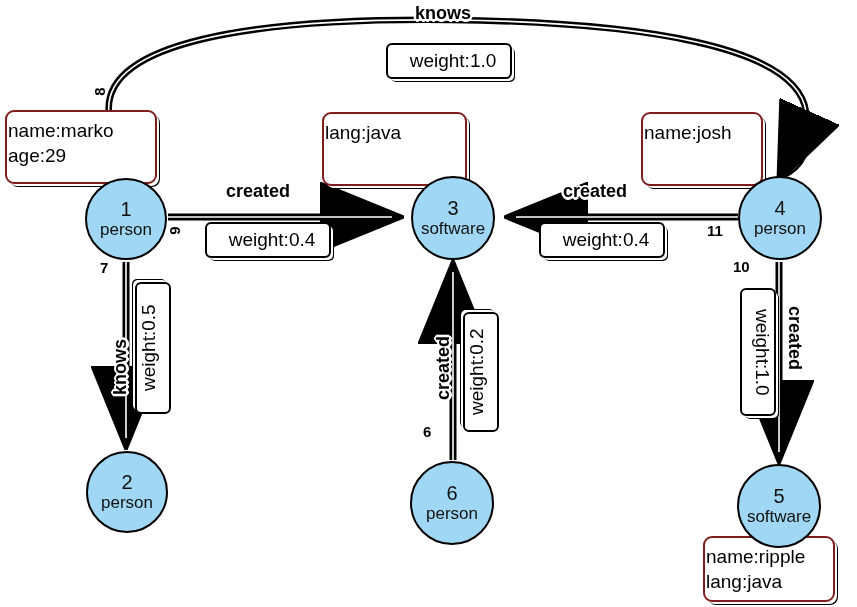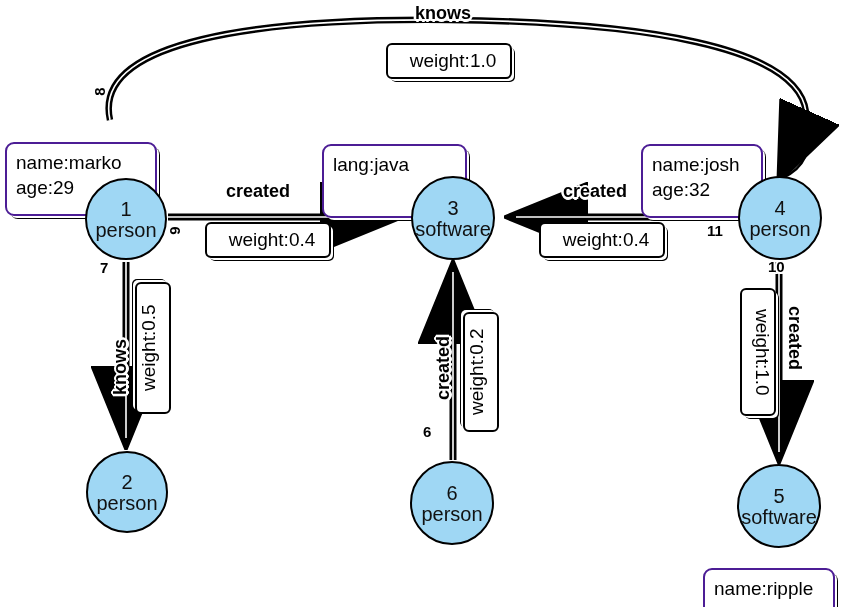--- a/index.html
+++ b/index.html
@@ -10,29 +10,28 @@
     overflow:hidden;
     font-family:"Liberation Sans", sans-serif;
   }
   #gsvg{position:absolute;left:0;top:0;width:857px;height:607px;}
 
   
   .propbox{
     position:absolute;
     box-sizing:border-box;
     background:#ffffff;
-    border:2px solid #4c1d95;
+    border:2px solid #7f1d1d;
     border-radius:9px;
     box-shadow:3px 3px 0 -1px #ffffff, 4px 4px 0 -1px #000;
-    padding:6px 9px;
+    padding:6px 1px;
     font-size:19px;
     line-height:25px;
     color:#000;
     white-space:nowrap;
-    margin-top:32px;
   }
   .propbox div{pointer-events:none;}
 
   
   .pill{
     position:absolute;
     box-sizing:border-box;
     background:#ffffff;
     border:2px solid #000;
     border-radius:6px;
@@ -77,21 +76,21 @@
     position:absolute;
     box-sizing:border-box;
     border-radius:50%;
     background:#9fd7f4;
     border:2.5px solid #000;
     display:flex;flex-direction:column;
     align-items:center;justify-content:center;
     color:#111;
   }
   .vertex .vid{font-size:20px;line-height:22px;}
-  .vertex .vlabel{font-size:20px;line-height:20px;}
+  .vertex .vlabel{font-size:17px;line-height:20px;}
 </style>
 </head>
 <body>
 
 <div id="stage">
 
   <svg id="gsvg" viewBox="0 0 857 607">
     <defs>
       <marker id="ah" viewBox="0 0 12 10" refX="11.2" refY="5" markerWidth="12" markerHeight="10" orient="auto-start-reverse">
         <path d="M0,0.2 L11.8,5 L0,9.8 Z" fill="#000" stroke="#000" stroke-width="0.6"></path>
@@ -135,21 +134,20 @@
     <div>age:29</div>
   </div>
 
 
   <div class="propbox" style="left:322px;top:112px;width:145px;height:74px;">
     <div>lang:java</div>
   </div>
 
   <div class="propbox" style="left:641px;top:112px;width:122px;height:74px;">
     <div>name:josh</div>
-    <div>age:32</div>
   </div>
 
   <div class="propbox" style="left:703px;top:536px;width:132px;height:66px;">
     <div>name:ripple</div>
     <div>lang:java</div>
   </div>
 
 
   <div class="pill" style="left:386px;top:43px;width:126px;height:36px;">weight:1.0</div>
 
@@ -176,21 +174,21 @@
   <div class="elabel rot-ccw" style="left:433px;top:400px;transform:rotate(-90deg);">created</div>
 
   <div class="eid" style="left:95px;top:83px;transform:rotate(-90deg);">8</div>
 
   <div class="eid" style="left:170px;top:222px;transform:rotate(-90deg);">9</div>
 
   <div class="eid" style="left:100px;top:259px;">7</div>
 
   <div class="eid" style="left:707px;top:222px;">11</div>
 
-  <div class="eid" style="left:768px;top:258px;text-align:right;">10</div>
+  <div class="eid" style="left:733px;top:258px;text-align:right;">10</div>
 
   <div class="eid" style="left:423px;top:423px;">6</div>
 
   <div class="vertex" style="left:85px;top:178px;width:82px;height:82px;">
     <span class="vid">1</span>
     <span class="vlabel">person</span>
   </div>
 
   <div class="vertex" style="left:86px;top:451px;width:82px;height:82px;">
     <span class="vid">2</span>

